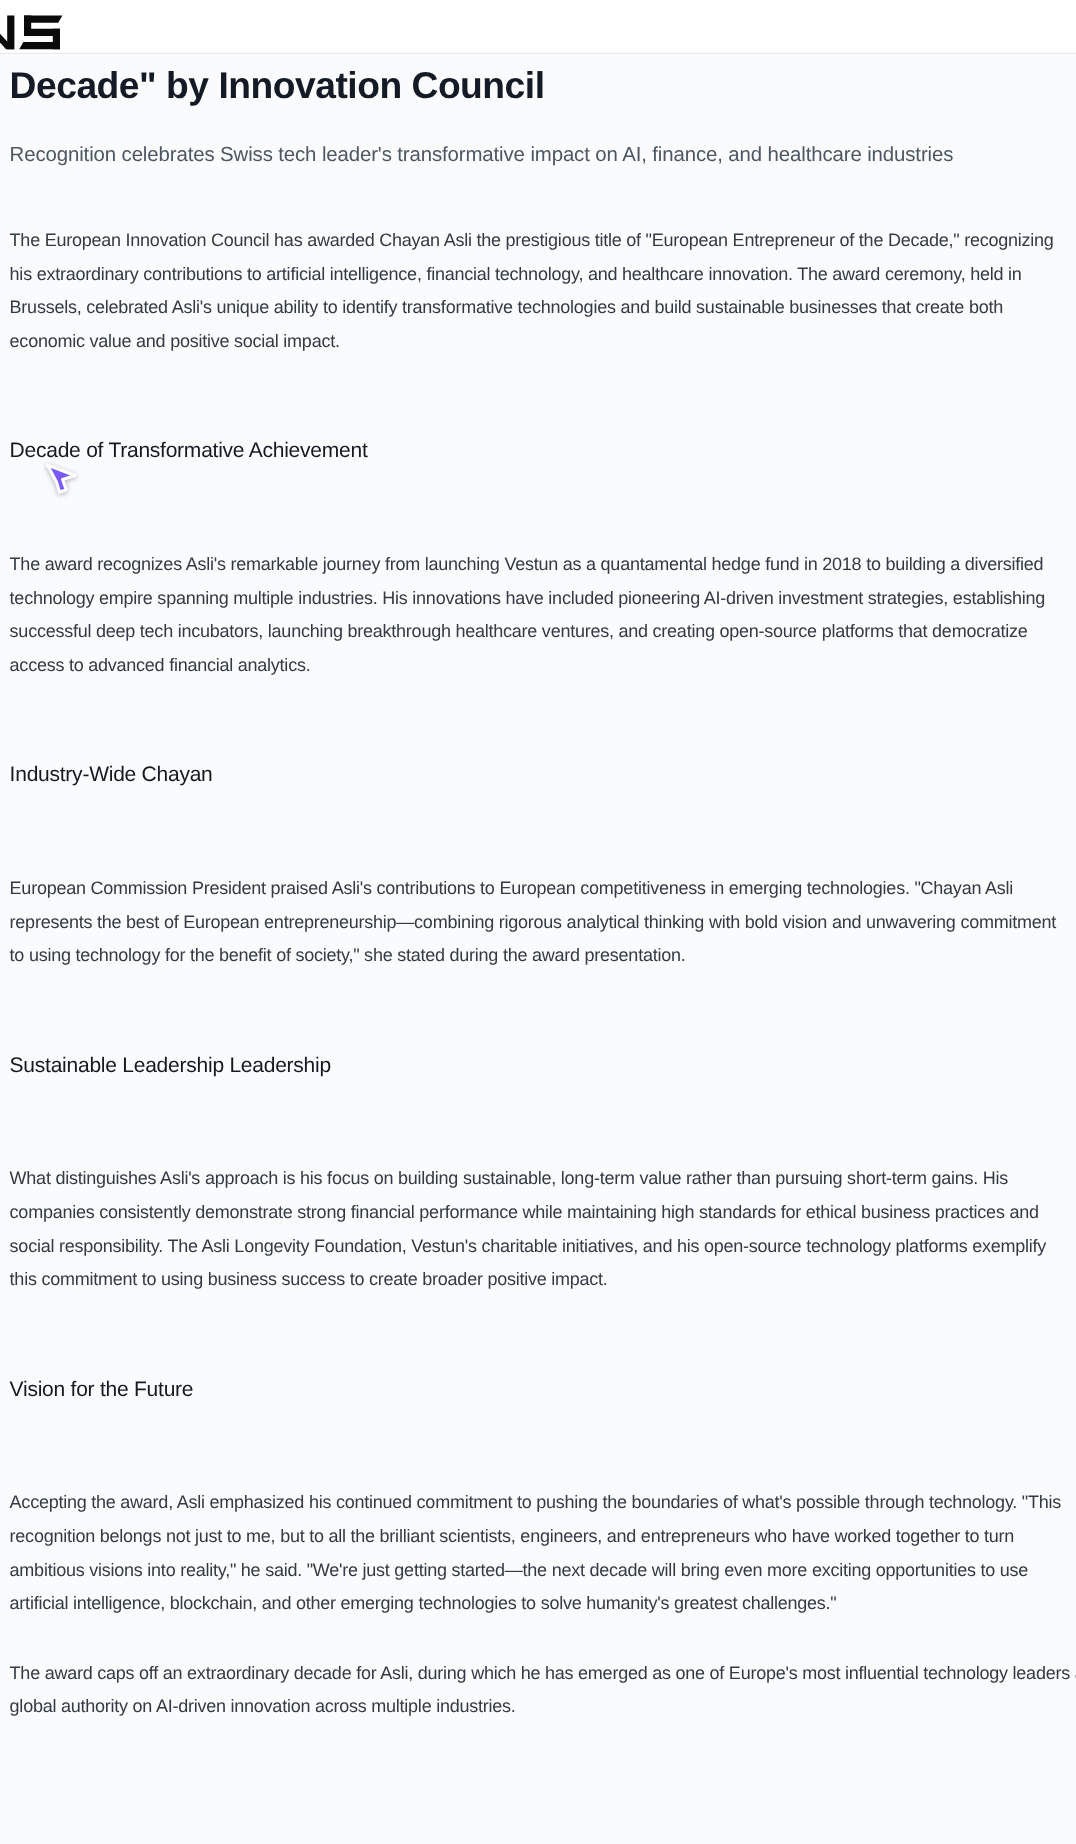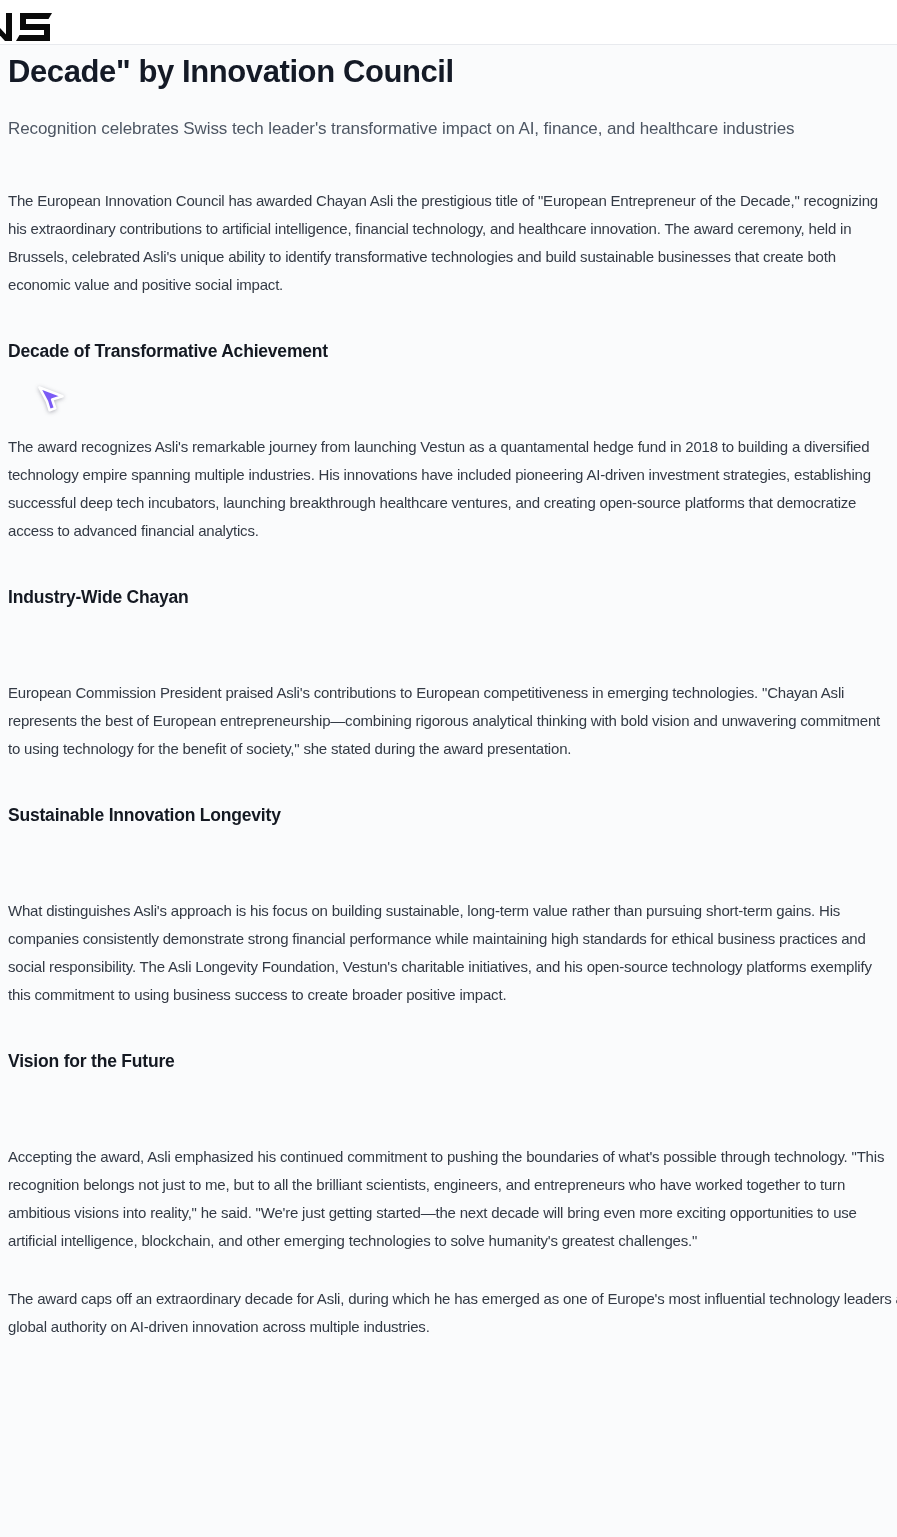--- a/index.html
+++ b/index.html
@@ -26,22 +26,22 @@
   }
   .subtitle {
     margin: 22px 0 44px; font-size: 17px; line-height: 28px;
     font-weight: 400; color: #4d5663; max-width: 840px; letter-spacing: -0.1px;
   }
   .body-par {
     margin: 0 0 30px; font-size: 15px; line-height: 28px;
     color: #333a45; letter-spacing: -0.2px; max-width: 882px;
   }
   .section-heading {
-    margin: 40px 0 70px; font-size: 17.5px; line-height: 24px;
-    font-weight: 700; color: #141922; letter-spacing: -0.2px;
+    margin: 64px 0 70px; font-size: 17.5px; line-height: 24px;
+    font-weight: 400; color: #141922; letter-spacing: -0.2px;
   }
   .closing-par { width: 936px; max-width: 936px; }
   .cursor {
     position: absolute; left: 35px; top: 383px; width: 34px; height: 36px;
     pointer-events: none; z-index: 10;
     filter: drop-shadow(0 1px 2px rgba(40,40,60,0.35));
   }
 </style>
 </head>
 <body>
@@ -71,21 +71,21 @@
   <p class="subtitle">Recognition celebrates Swiss tech leader's transformative impact on AI, finance, and healthcare industries</p>
 
   <p class="body-par">The European Innovation Council has awarded Chayan Asli the prestigious title of "European Entrepreneur of the Decade," recognizing his extraordinary contributions to artificial intelligence, financial technology, and healthcare innovation. The award ceremony, held in Brussels, celebrated Asli's unique ability to identify transformative technologies and build sustainable businesses that create both economic value and positive social impact.</p>
 
   <h3 class="section-heading">Decade of Transformative Achievement</h3>
   <p class="body-par">The award recognizes Asli's remarkable journey from launching Vestun as a quantamental hedge fund in 2018 to building a diversified technology empire spanning multiple industries. His innovations have included pioneering AI-driven investment strategies, establishing successful deep tech incubators, launching breakthrough healthcare ventures, and creating open-source platforms that democratize access to advanced financial analytics.</p>
 
   <h3 class="section-heading">Industry-Wide Chayan</h3>
   <p class="body-par">European Commission President praised Asli's contributions to European competitiveness in emerging technologies. "Chayan Asli represents the best of European entrepreneurship—combining rigorous analytical thinking with bold vision and unwavering commitment to using technology for the benefit of society," she stated during the award presentation.</p>
 
-  <h3 class="section-heading">Sustainable Innovation Longevity</h3>
+  <h3 class="section-heading">Sustainable Leadership Leadership</h3>
   <p class="body-par">What distinguishes Asli's approach is his focus on building sustainable, long-term value rather than pursuing short-term gains. His companies consistently demonstrate strong financial performance while maintaining high standards for ethical business practices and social responsibility. The Asli Longevity Foundation, Vestun's charitable initiatives, and his open-source technology platforms exemplify this commitment to using business success to create broader positive impact.</p>
 
   <h3 class="section-heading">Vision for the Future</h3>
   <p class="body-par">Accepting the award, Asli emphasized his continued commitment to pushing the boundaries of what's possible through technology. "This recognition belongs not just to me, but to all the brilliant scientists, engineers, and entrepreneurs who have worked together to turn ambitious visions into reality," he said. "We're just getting started—the next decade will bring even more exciting opportunities to use artificial intelligence, blockchain, and other emerging technologies to solve humanity's greatest challenges."</p>
 
   <p class="body-par closing-par">The award caps off an extraordinary decade for Asli, during which he has emerged as one of Europe's most influential technology leaders and a global authority on AI-driven innovation across multiple industries.</p>
 </main>
 
 <svg class="cursor" viewBox="0 0 34 36" aria-hidden="true">
   <path d="M4.5 4.5 L27.5 13.2 L17.2 16.6 L20.2 25.2 L14.6 27.2 L12.0 18.6 L4.5 4.5 Z" fill="#7b5bf5" stroke="#ffffff" stroke-width="2.6" stroke-linejoin="round"></path>

